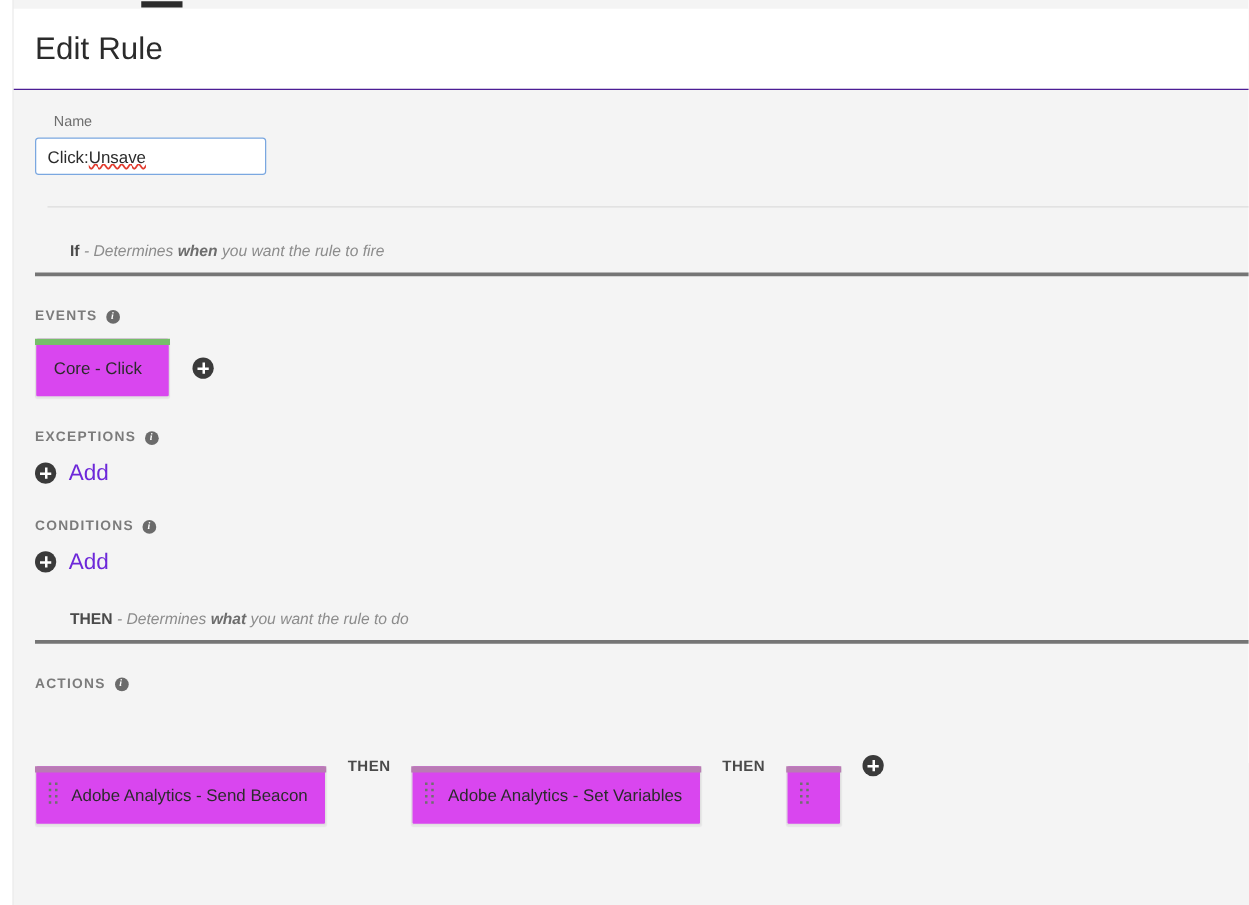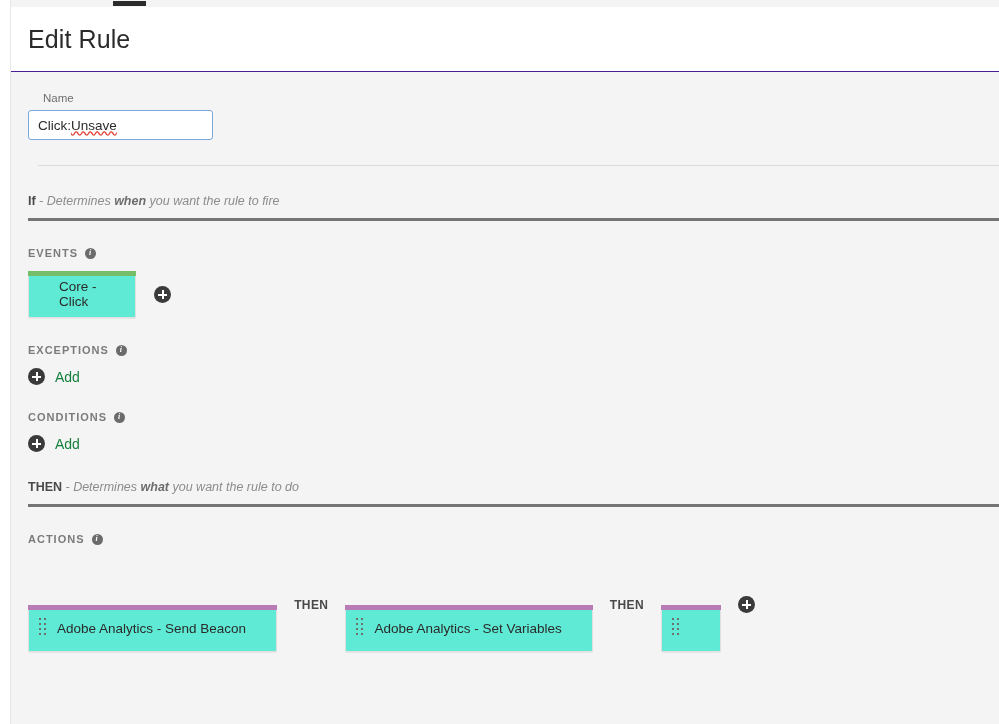--- a/index.html
+++ b/index.html
@@ -121,20 +121,21 @@
     margin-right: 0;
   }
 
   
   .logic-head {
     padding-top: 28px;
     padding-bottom: 10px;
     font-size: 12.5px;
     color: #8c8c8c;
     font-style: italic;
+    margin-left: 28px;
   }
   .logic-head .lead {
     font-style: normal;
     font-weight: bold;
     color: #4a4a4a;
   }
   .logic-head .accent {
     font-weight: bold;
     font-style: italic;
     color: #6d6d6d;
@@ -194,34 +195,34 @@
   .plus-icon::after  { top: 4px; left: 7.5px; height: 9px; width: 2.5px; }
 
   
   .add-row {
     display: flex;
     align-items: center;
     gap: 10px;
     cursor: pointer;
   }
   .add-row .add-label {
-    font-size: 14px;
-    color: #15803d;
+    font-size: 18px;
+    color: #6d28d9;
   }
   .comp-card {
-    background: #5eead4;
+    background: #d946ef;
     border: 1px solid #e0e0e0;
     border-top: none;
     border-radius: 2px;
     box-shadow: 0 1px 1px rgba(0,0,0,.06);
     position: relative;
     display: flex;
     align-items: center;
     height: 47px;
-    padding: 0 30px;
+    padding: 0 14px;
     font-size: 13.5px;
     color: #2b2b2b;
     cursor: pointer;
   }
   .comp-card .top-bar {
     position: absolute;
     left: -1px; right: -1px; top: 0;
     height: 5px;
   }
   .comp-card.event   { width: 108px; }

